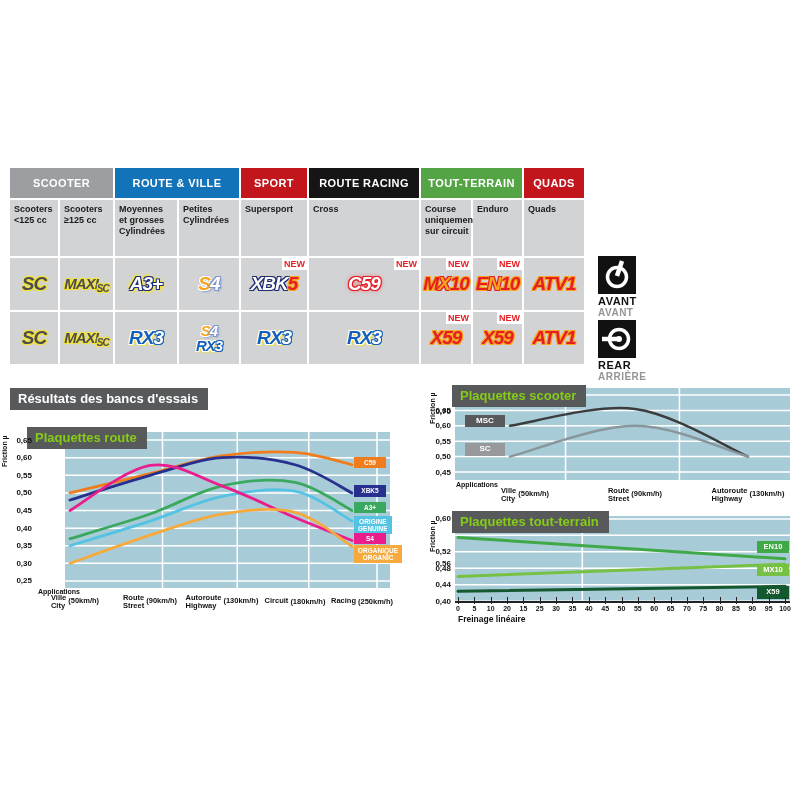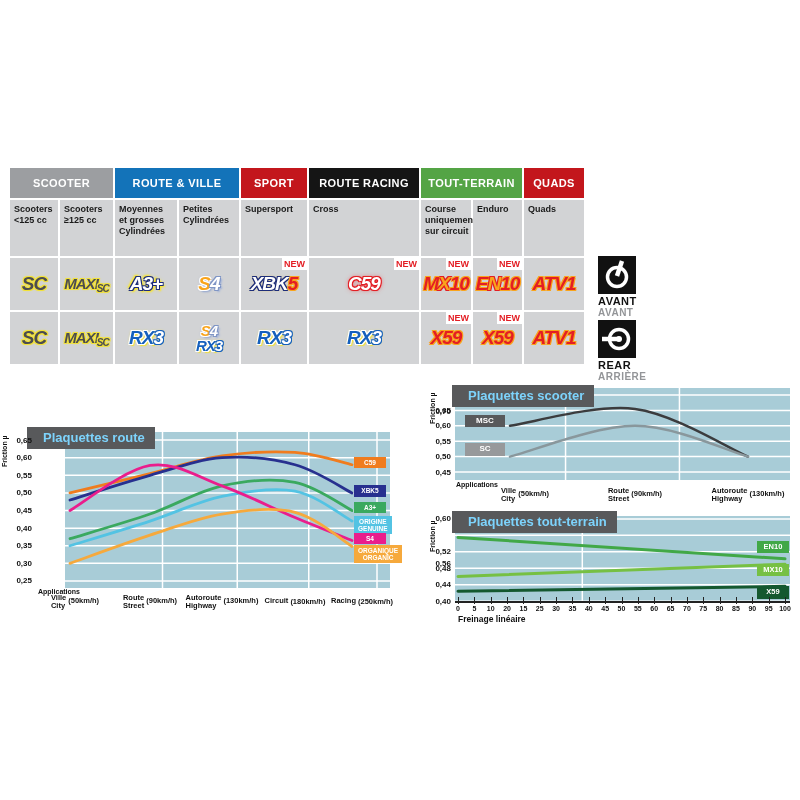--- a/index.html
+++ b/index.html
@@ -47,22 +47,22 @@
   
   .badge{position:absolute;left:598px;width:64px;}
   .bicon{width:38px;height:38px;background:#111;}
   .bt{font-size:11px;font-weight:bold;color:#111;letter-spacing:.5px;margin-top:1px;}
   .bs{font-size:10px;font-weight:bold;color:#939598;letter-spacing:.5px;}
   
   .results{position:absolute;left:10px;top:388px;background:#58595b;color:#fff;
            font-size:13px;font-weight:bold;padding:3px 10px 4px 8px;}
   
   .chart{position:absolute;left:0;top:0;width:800px;height:800px;pointer-events:none;}
-  .ct{position:absolute;background:#58595b;color:#7dd3fc;font-size:13px;font-weight:bold;
-      padding:3px 10px 4px 16px;white-space:nowrap;}
+  .ct{position:absolute;background:#58595b;color:#84cc16;font-size:13px;font-weight:bold;
+      padding:3px 10px 4px 8px;white-space:nowrap;}
   .ylab{position:absolute;font-size:7px;font-weight:bold;color:#111;transform:rotate(-90deg);
         transform-origin:0 0;white-space:nowrap;}
   .ytick{position:absolute;width:30px;text-align:right;font-size:8px;font-weight:bold;color:#111;}
   .sbox{position:absolute;color:#fff;font-weight:bold;text-align:center;line-height:1.1;
         padding:2px 4px;min-width:24px;white-space:nowrap;}
   .apps{position:absolute;font-size:7px;font-weight:bold;color:#111;}
   .catl{position:absolute;transform:translateX(-50%);display:flex;gap:2px;
         font-size:7.5px;font-weight:bold;color:#111;white-space:nowrap;}
   .catl .stack{line-height:1.1;}
   .catl .spd{padding-top:2px;}
@@ -207,20 +207,21 @@
       <svg width="38" height="38" viewBox="0 0 38 38">
         <circle cx="21" cy="19" r="9.5" fill="none" stroke="#fff" stroke-width="3.5"></circle>
         <line x1="4" y1="19" x2="21" y2="19" stroke="#fff" stroke-width="4.5"></line>
         <circle cx="21" cy="19" r="3" fill="#fff"></circle>
       </svg>
     </div>
     <div class="bt">REAR</div>
     <div class="bs">ARRIÈRE</div>
   </div>
 
+  <div class="results">Résultats des bancs d'essais</div>
 
   <div class="chart">
       <svg width="325" height="156" style="position: absolute; left: 65px; top: 432px;">
         <rect width="325" height="156" fill="#a8ccd7"></rect>
         <line x1="0" x2="325" y1="148.95711060948082" y2="148.95711060948082" stroke="#fff" stroke-width="1.5"></line>
         <line x1="0" x2="325" y1="131.34988713318285" y2="131.34988713318285" stroke="#fff" stroke-width="1.5"></line>
         <line x1="0" x2="325" y1="113.74266365688489" y2="113.74266365688489" stroke="#fff" stroke-width="1.5"></line>
         <line x1="0" x2="325" y1="96.1354401805869" y2="96.1354401805869" stroke="#fff" stroke-width="1.5"></line>
         <line x1="0" x2="325" y1="78.52821670428894" y2="78.52821670428894" stroke="#fff" stroke-width="1.5"></line>
         <line x1="0" x2="325" y1="60.92099322799098" y2="60.92099322799098" stroke="#fff" stroke-width="1.5"></line>

